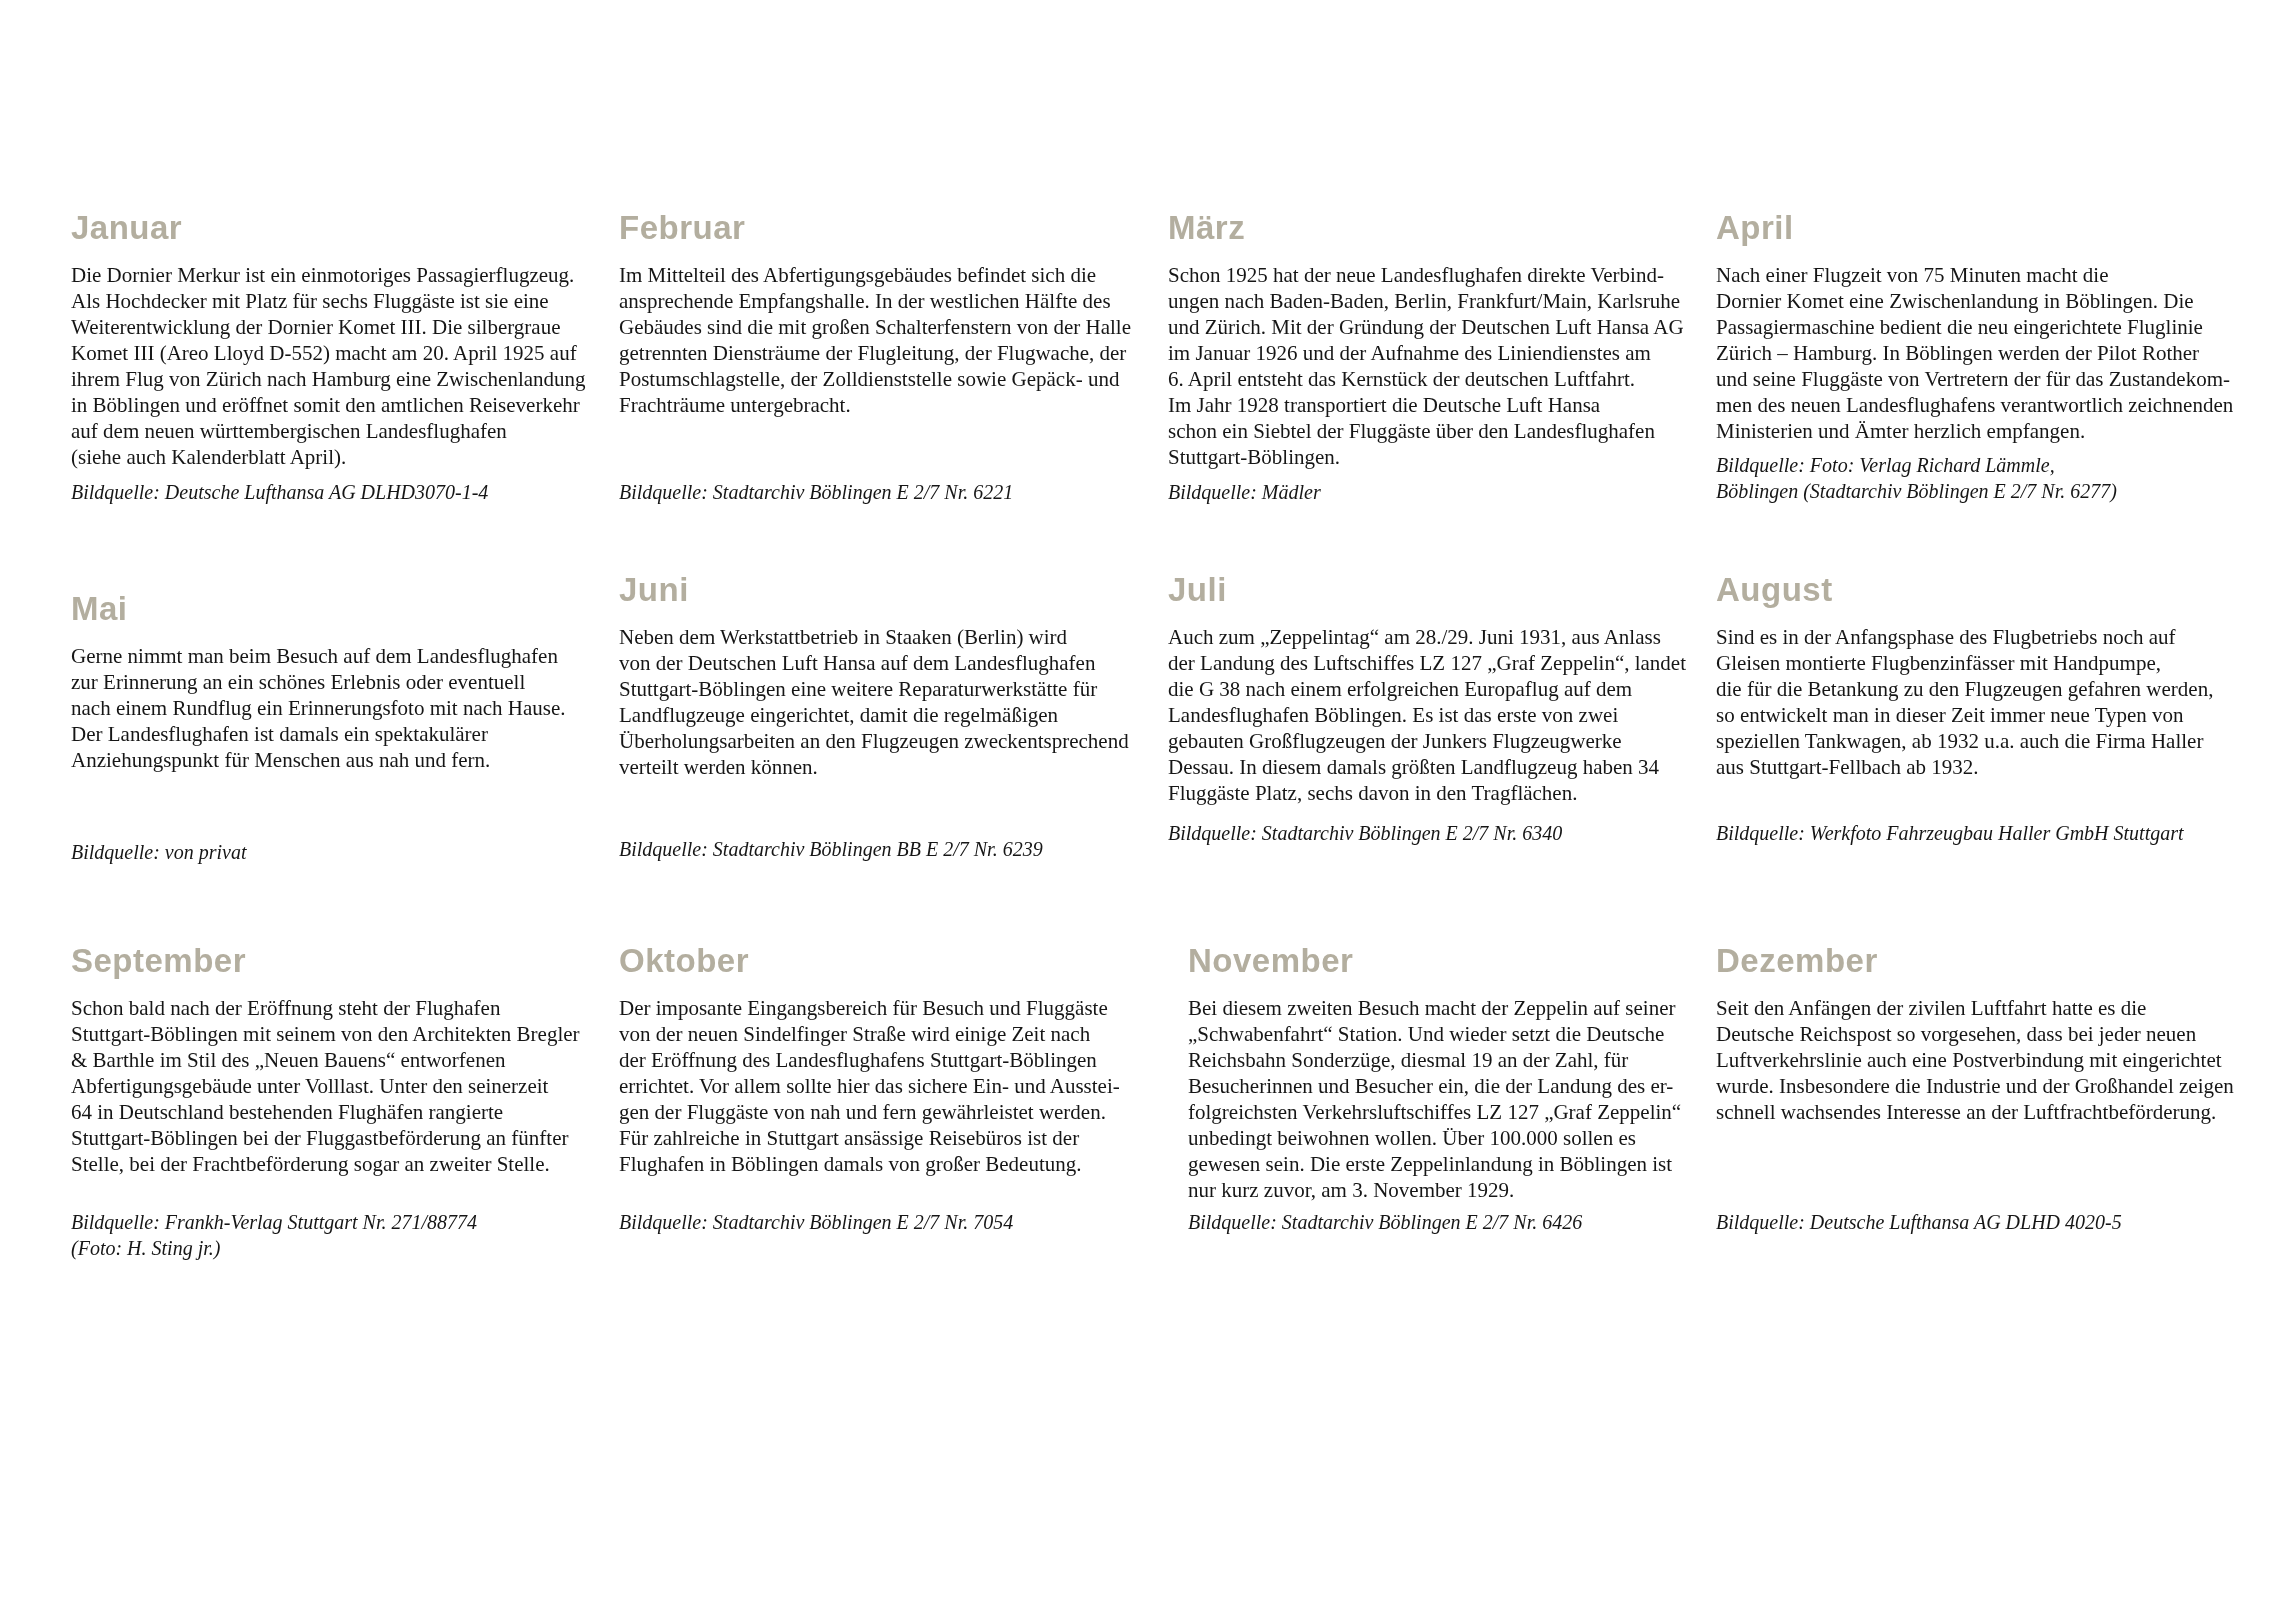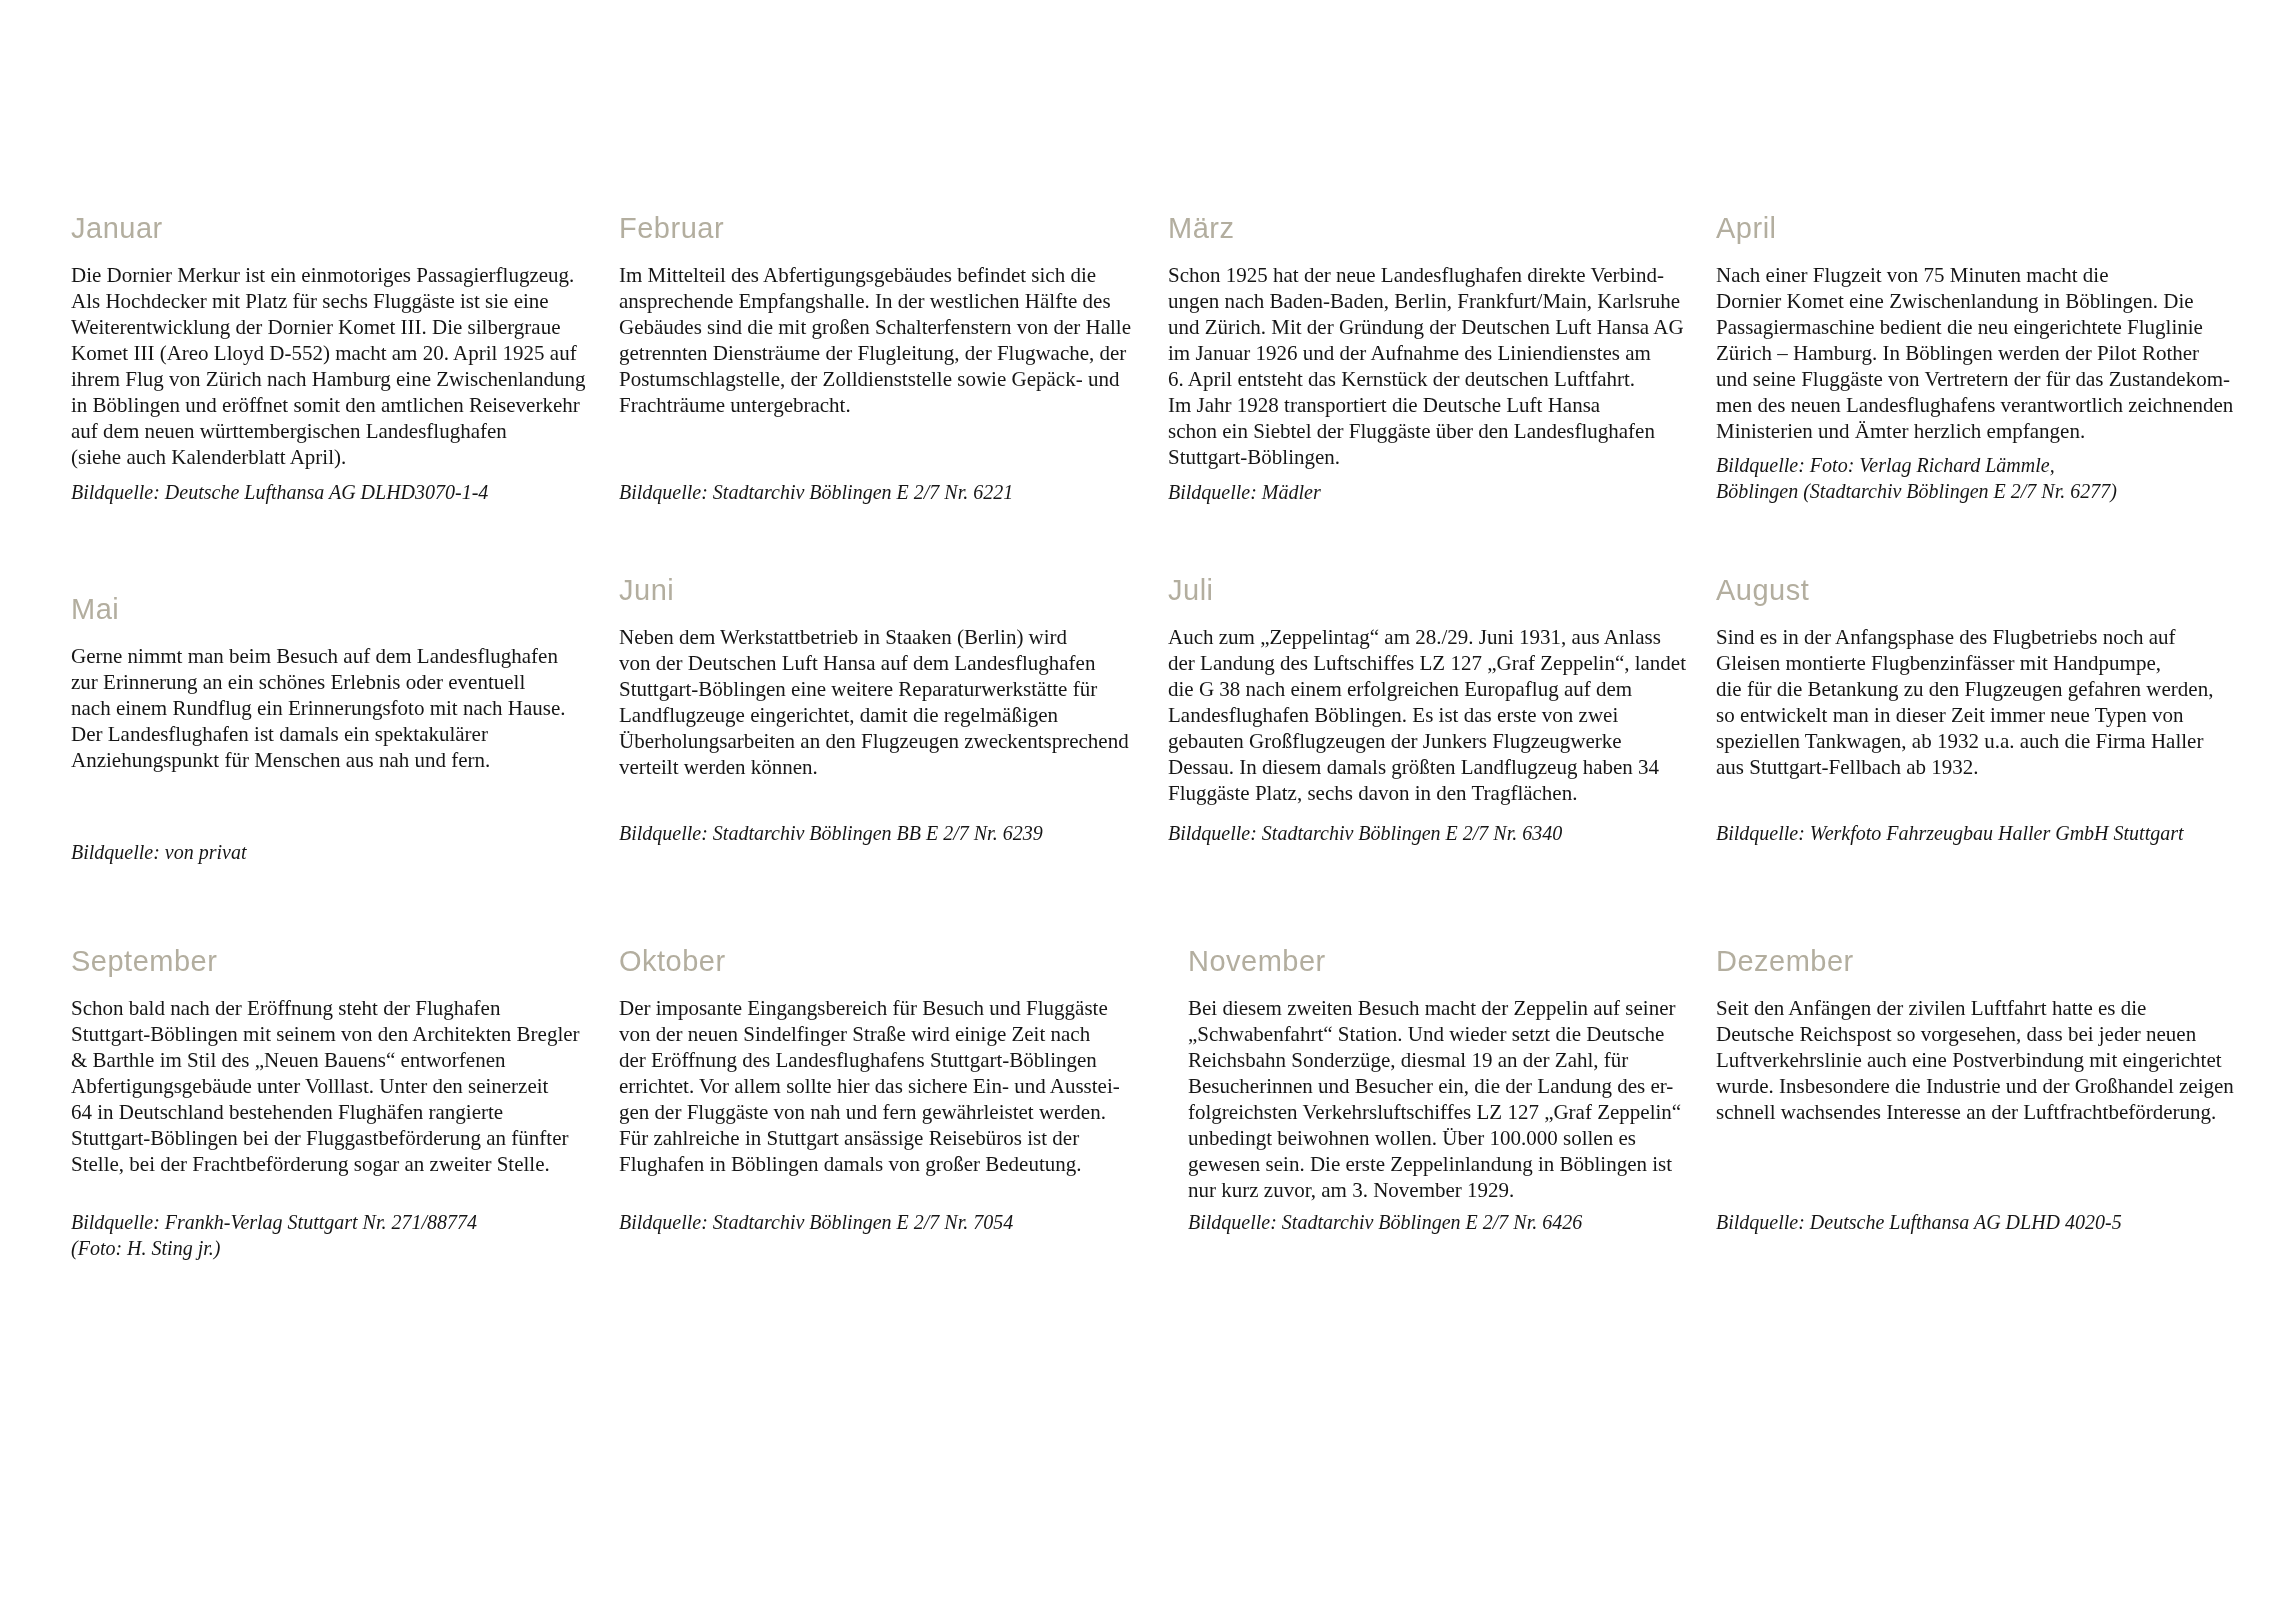--- a/index.html
+++ b/index.html
@@ -13,23 +13,23 @@
     position: relative;
     overflow: hidden;
   }
   .cell {
     position: absolute;
     width: 530px;
     height: 366px;
   }
   .month-title {
     font-family: "Liberation Sans", sans-serif;
-    font-size: 29px;
+    font-size: 33px;
     line-height: 36px;
-    font-weight: 400;
+    font-weight: 700;
     letter-spacing: 0.5px;
     color: var(--heading-color, #b3ae9f);
     margin: 0;
   }
   .body-text {
     position: absolute;
     top: 52px;
     left: 0;
     font-family: "Liberation Serif", serif;
     font-size: 21px;
@@ -131,21 +131,21 @@
     <div class="cell" style="left: 619px; top: 572px;">
     <h2 class="month-title">Juni</h2>
     <div class="body-text">
         <div class="line">Neben dem Werkstattbetrieb in Staaken (Berlin) wird</div>
         <div class="line">von der Deutschen Luft Hansa auf dem Landesflughafen</div>
         <div class="line">Stuttgart-Böblingen eine weitere Reparaturwerkstätte für</div>
         <div class="line">Landflugzeuge eingerichtet, damit die regelmäßigen</div>
         <div class="line">Überholungsarbeiten an den Flugzeugen zweckentsprechend</div>
         <div class="line">verteilt werden können.</div>
       </div>
-    <div class="source" style="top: 248px;">
+    <div class="source" style="top: 264px;">
         <div class="source-line">Bildquelle: Stadtarchiv Böblingen BB E 2/7 Nr. 6239</div>
       </div>
   </div>
     <div class="cell" style="left: 1168px; top: 572px;">
     <h2 class="month-title">Juli</h2>
     <div class="body-text">
         <div class="line">Auch zum „Zeppelintag“ am 28./29. Juni 1931, aus Anlass</div>
         <div class="line">der Landung des Luftschiffes LZ 127 „Graf Zeppelin“, landet</div>
         <div class="line">die G 38 nach einem erfolgreichen Europaflug auf dem</div>
         <div class="line">Landesflughafen Böblingen. Es ist das erste von zwei</div>

